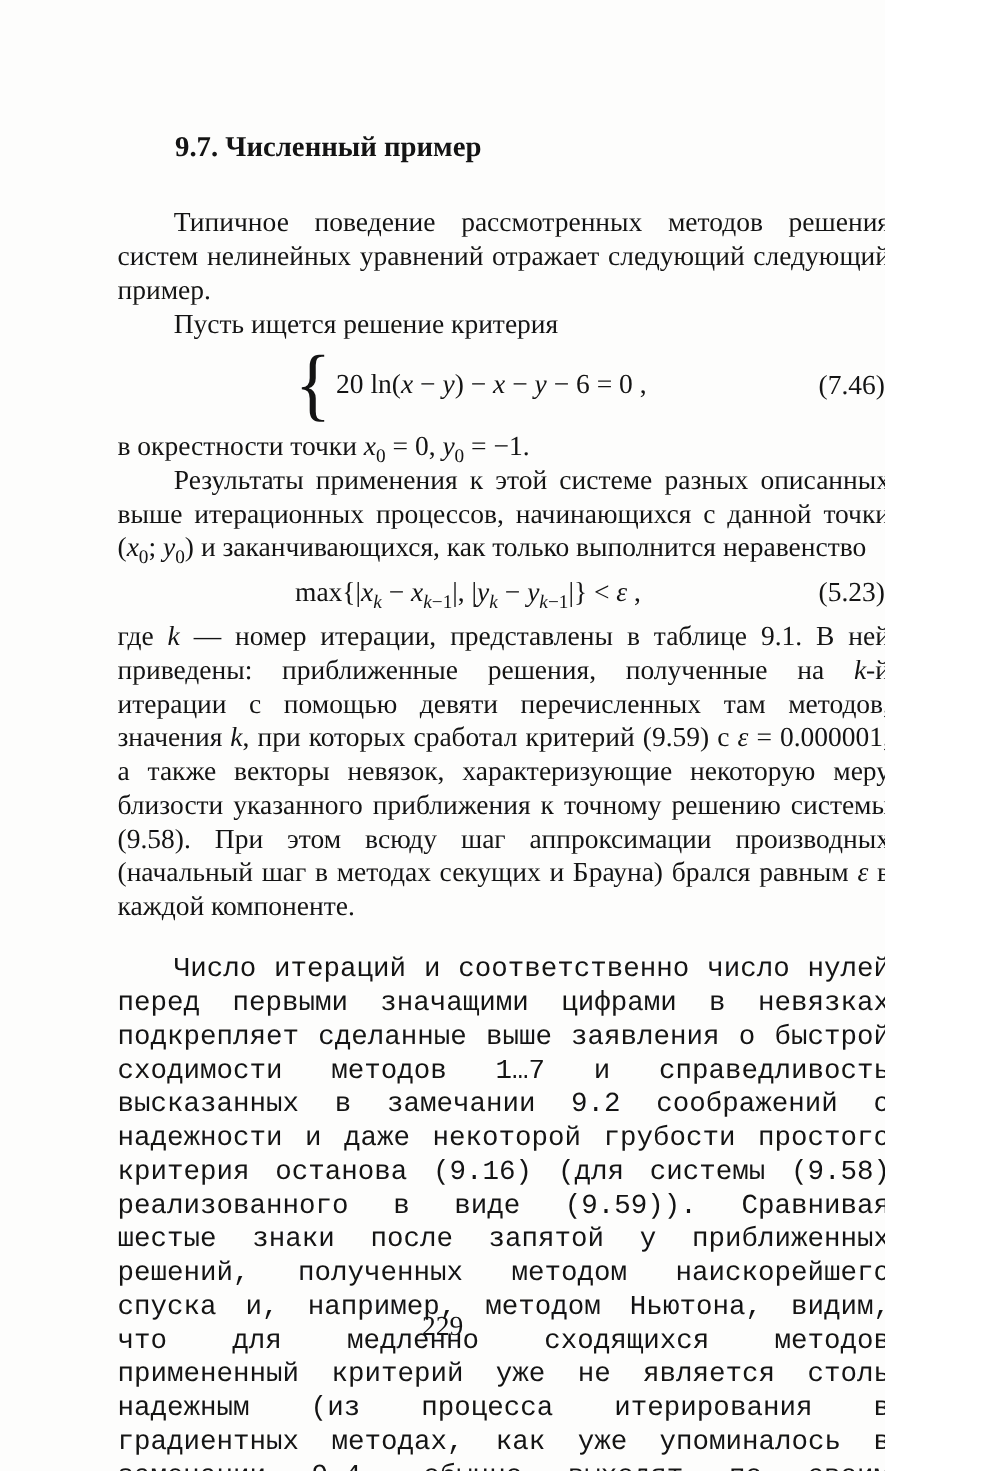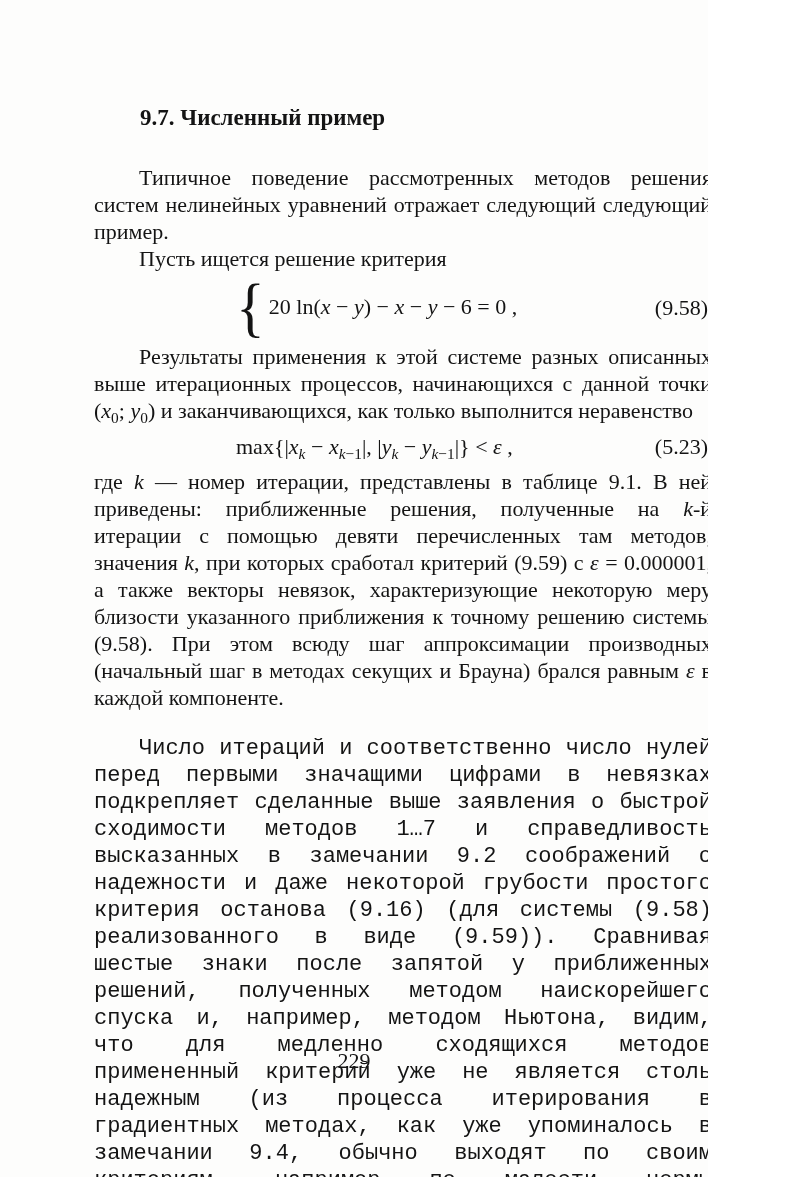--- a/index.html
+++ b/index.html
@@ -107,23 +107,24 @@
 
     <p class="para indent">Пусть ищется решение критерия</p>
 
     <div class="equation">
       <div class="eq-system">
         <span class="brace">{</span>
         <div class="eq-lines">
           <div class="eq-line">20 ln(<i>x</i> − <i>y</i>) − <i>x</i> − <i>y</i> − 6 = 0 ,</div>
         </div>
       </div>
-      <span class="eq-label">(9.58)</span>
+      <span class="eq-label">(7.46)</span>
     </div>
 
+    <p class="para">в окрестности точки <i>x</i><sub>0</sub> = 0, <i>y</i><sub>0</sub> = −1.</p>
 
     <p class="para indent">Результаты применения к этой системе разных описанных выше итерационных процессов, начинающихся с данной точки (<i>x</i><sub>0</sub>; <i>y</i><sub>0</sub>) и заканчивающихся, как только выполнится неравенство</p>
 
     <div class="equation eq-959">
       <div class="eq-single">max{|<i>x</i><sub><i>k</i></sub> − <i>x</i><sub><i>k</i>−1</sub>|, |<i>y</i><sub><i>k</i></sub> − <i>y</i><sub><i>k</i>−1</sub>|} &lt; <i>ε</i> ,</div>
       <span class="eq-label">(5.23)</span>
     </div>
 
     <p class="para">где <i>k</i> — номер итерации, представлены в таблице 9.1. В ней приведены: приближенные решения, полученные на <i>k</i>-й итерации с помощью девяти перечисленных там методов, значения <i>k</i>, при которых сработал критерий (9.59) с <i>ε</i> = 0.000001, а также векторы невязок, характеризующие некоторую меру близости указанного приближения к точному решению системы (9.58). При этом всюду шаг аппроксимации производных (начальный шаг в методах секущих и Брауна) брался равным <i>ε</i> в каждой компоненте.</p>
 

